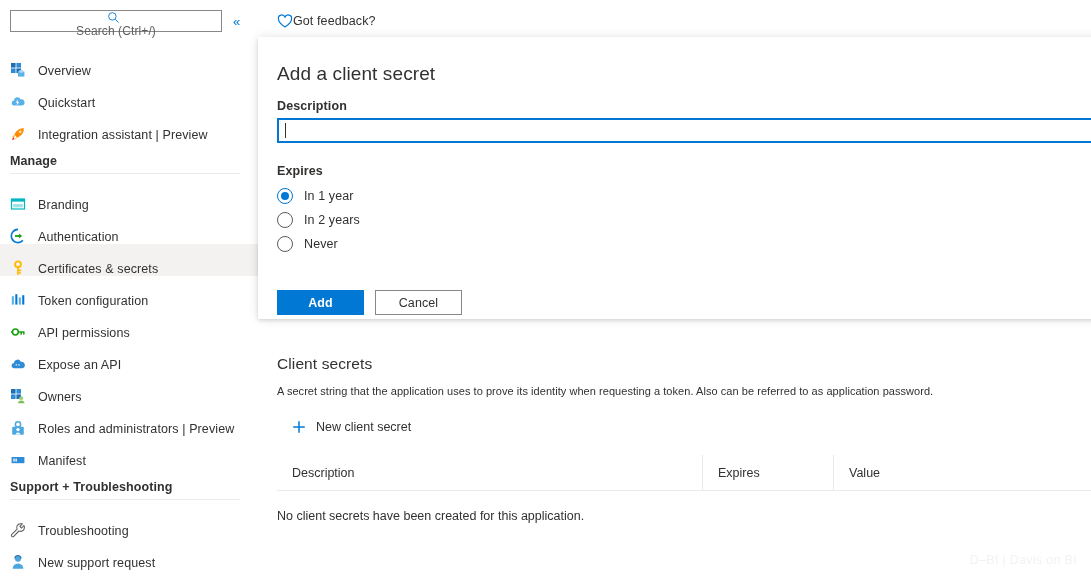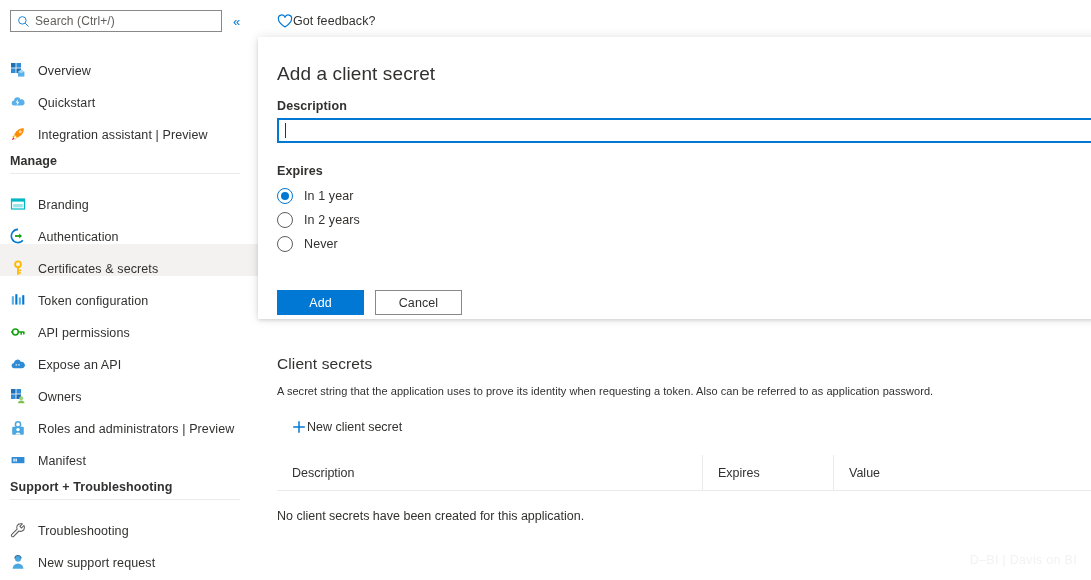--- a/index.html
+++ b/index.html
@@ -20,20 +20,21 @@
   .search-row {
     position: absolute; left: 10px; top: 10px;
     display: flex; align-items: center; gap: 8px;
   }
   .search-box {
     width: 212px; height: 22px;
     border: 1px solid #8a8886;
     background: #fff;
     display: flex; align-items: center;
     padding: 0 6px;
+    flex-direction: column;
   }
   .search-icon { width: 13px; height: 13px; flex: 0 0 13px; margin-right: 5px; }
   .search-ph { font-size: 12px; color: #605e5c; letter-spacing: .1px; }
   .collapse-btn {
     font-size: 13px; color: #0078d4; cursor: pointer;
     line-height: 1; padding: 2px 3px; user-select: none;
   }
 
   .nav { position: absolute; left: 0; top: 46px; width: 258px; }
   .nav-item {
@@ -73,21 +74,21 @@
   .top-rule {
     position: absolute; left: 0; right: 0; top: 39px; height: 1px; background: #edebe9;
   }
 
   
   .content { position: absolute; left: 19px; top: 355px; right: 8px; }
   .sec-title { font-size: 15.5px; color: #323130; font-weight: normal; letter-spacing: .1px; }
   .sec-desc  { font-size: 11px; color: #323130; margin-top: 12px; letter-spacing: .05px; }
 
   .new-secret {
-    display: inline-flex; align-items: center; 
+    display: inline-flex; align-items: center; gap: 9px;
     margin-top: 22px; margin-left: 14px; cursor: pointer; justify-content: space-between;
   }
   .plus-icon { width: 16px; height: 16px; display:block; }
   .new-secret-lbl { font-size: 12.5px; color: #323130; }
 
   .tbl { margin-top: 16px; width: 821px; position: relative; }
   .tbl-head {
     display: flex; height: 36px; align-items: center;
     border-bottom: 1px solid #edebe9; position: relative;
   }
@@ -145,21 +146,21 @@
   }
   .radio-lbl { font-size: 12.5px; color: #323130; letter-spacing: .1px; }
 
   .btn-row { display: flex; gap: 11px; margin-top: 34px; }
   .btn {
     height: 25px; min-width: 87px;
     font-size: 12.5px; font-family: "Liberation Sans", sans-serif;
     display: flex; align-items: center; justify-content: center;
     cursor: pointer; letter-spacing: .1px;
   }
-  .btn.primary { background: #0078d4; color: #fff; border: 1px solid #0078d4; font-weight: normal; }
+  .btn.primary { background: #0078d4; color: #fff; border: 1px solid #0078d4; font-weight: bold; }
   .btn.secondary { background: #fff; color: #323130; border: 1px solid #8a8886; }
 
   
   .watermark {
     position: absolute; right: 14px; bottom: 13px;
     font-size: 12.5px; color: #f2f2f2; letter-spacing: .3px;
     user-select: none;
   }
 </style>
 </head>

